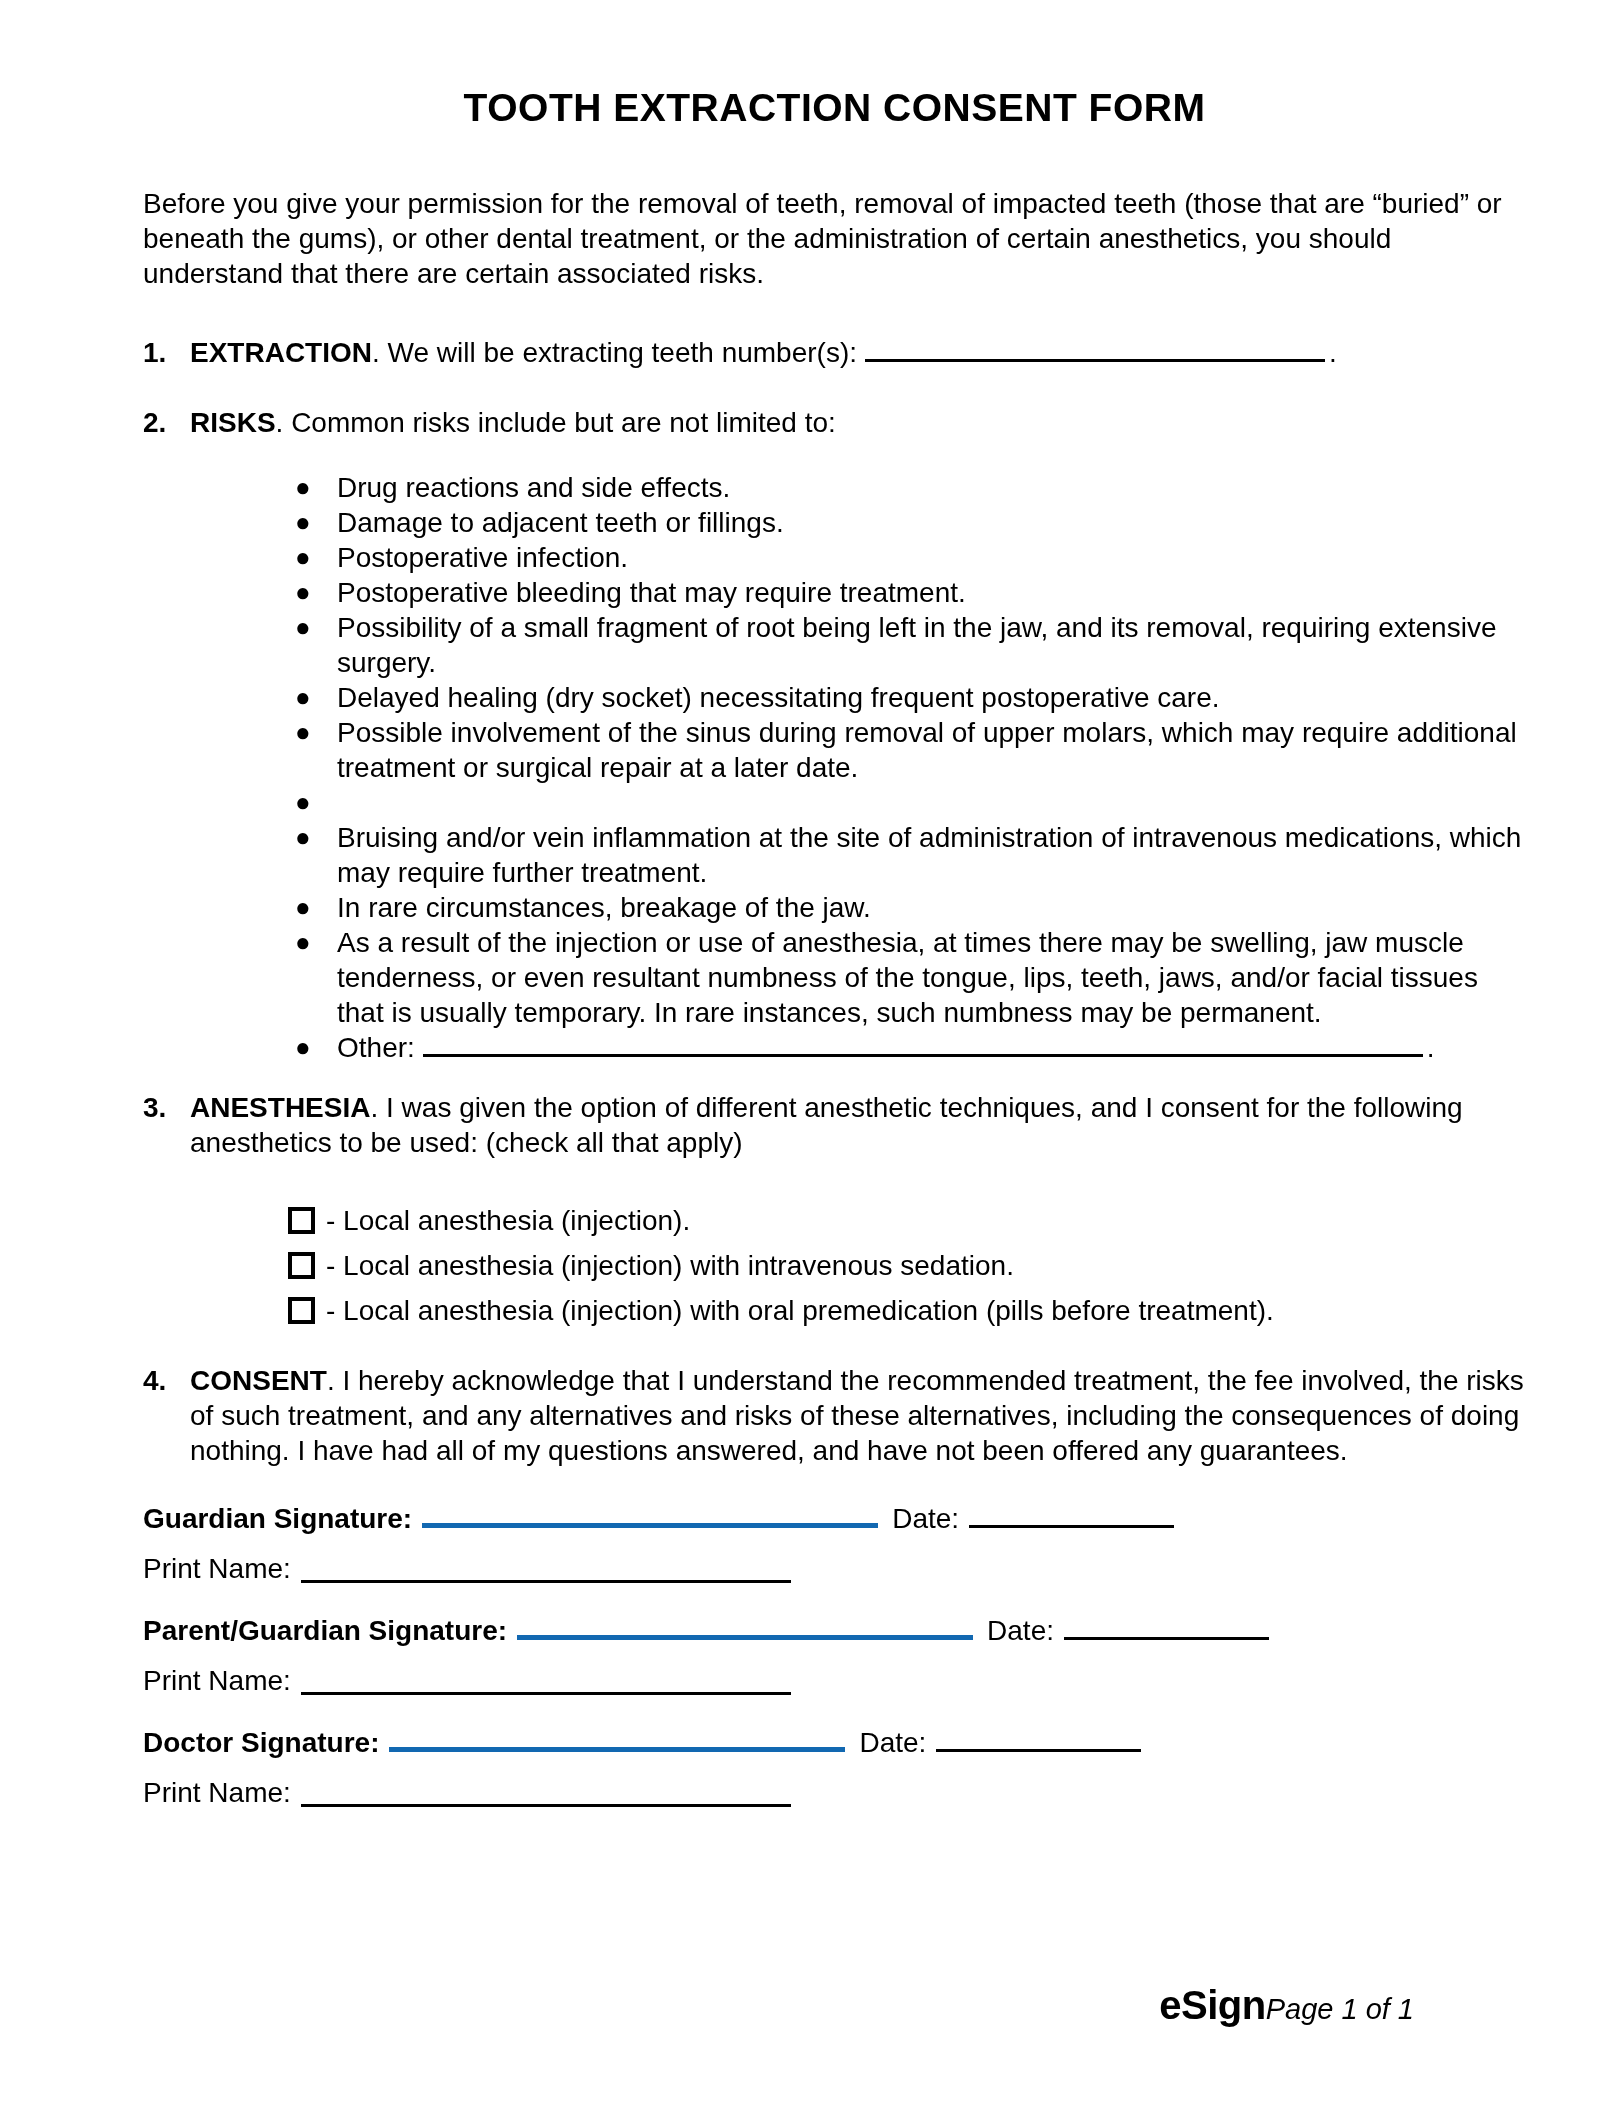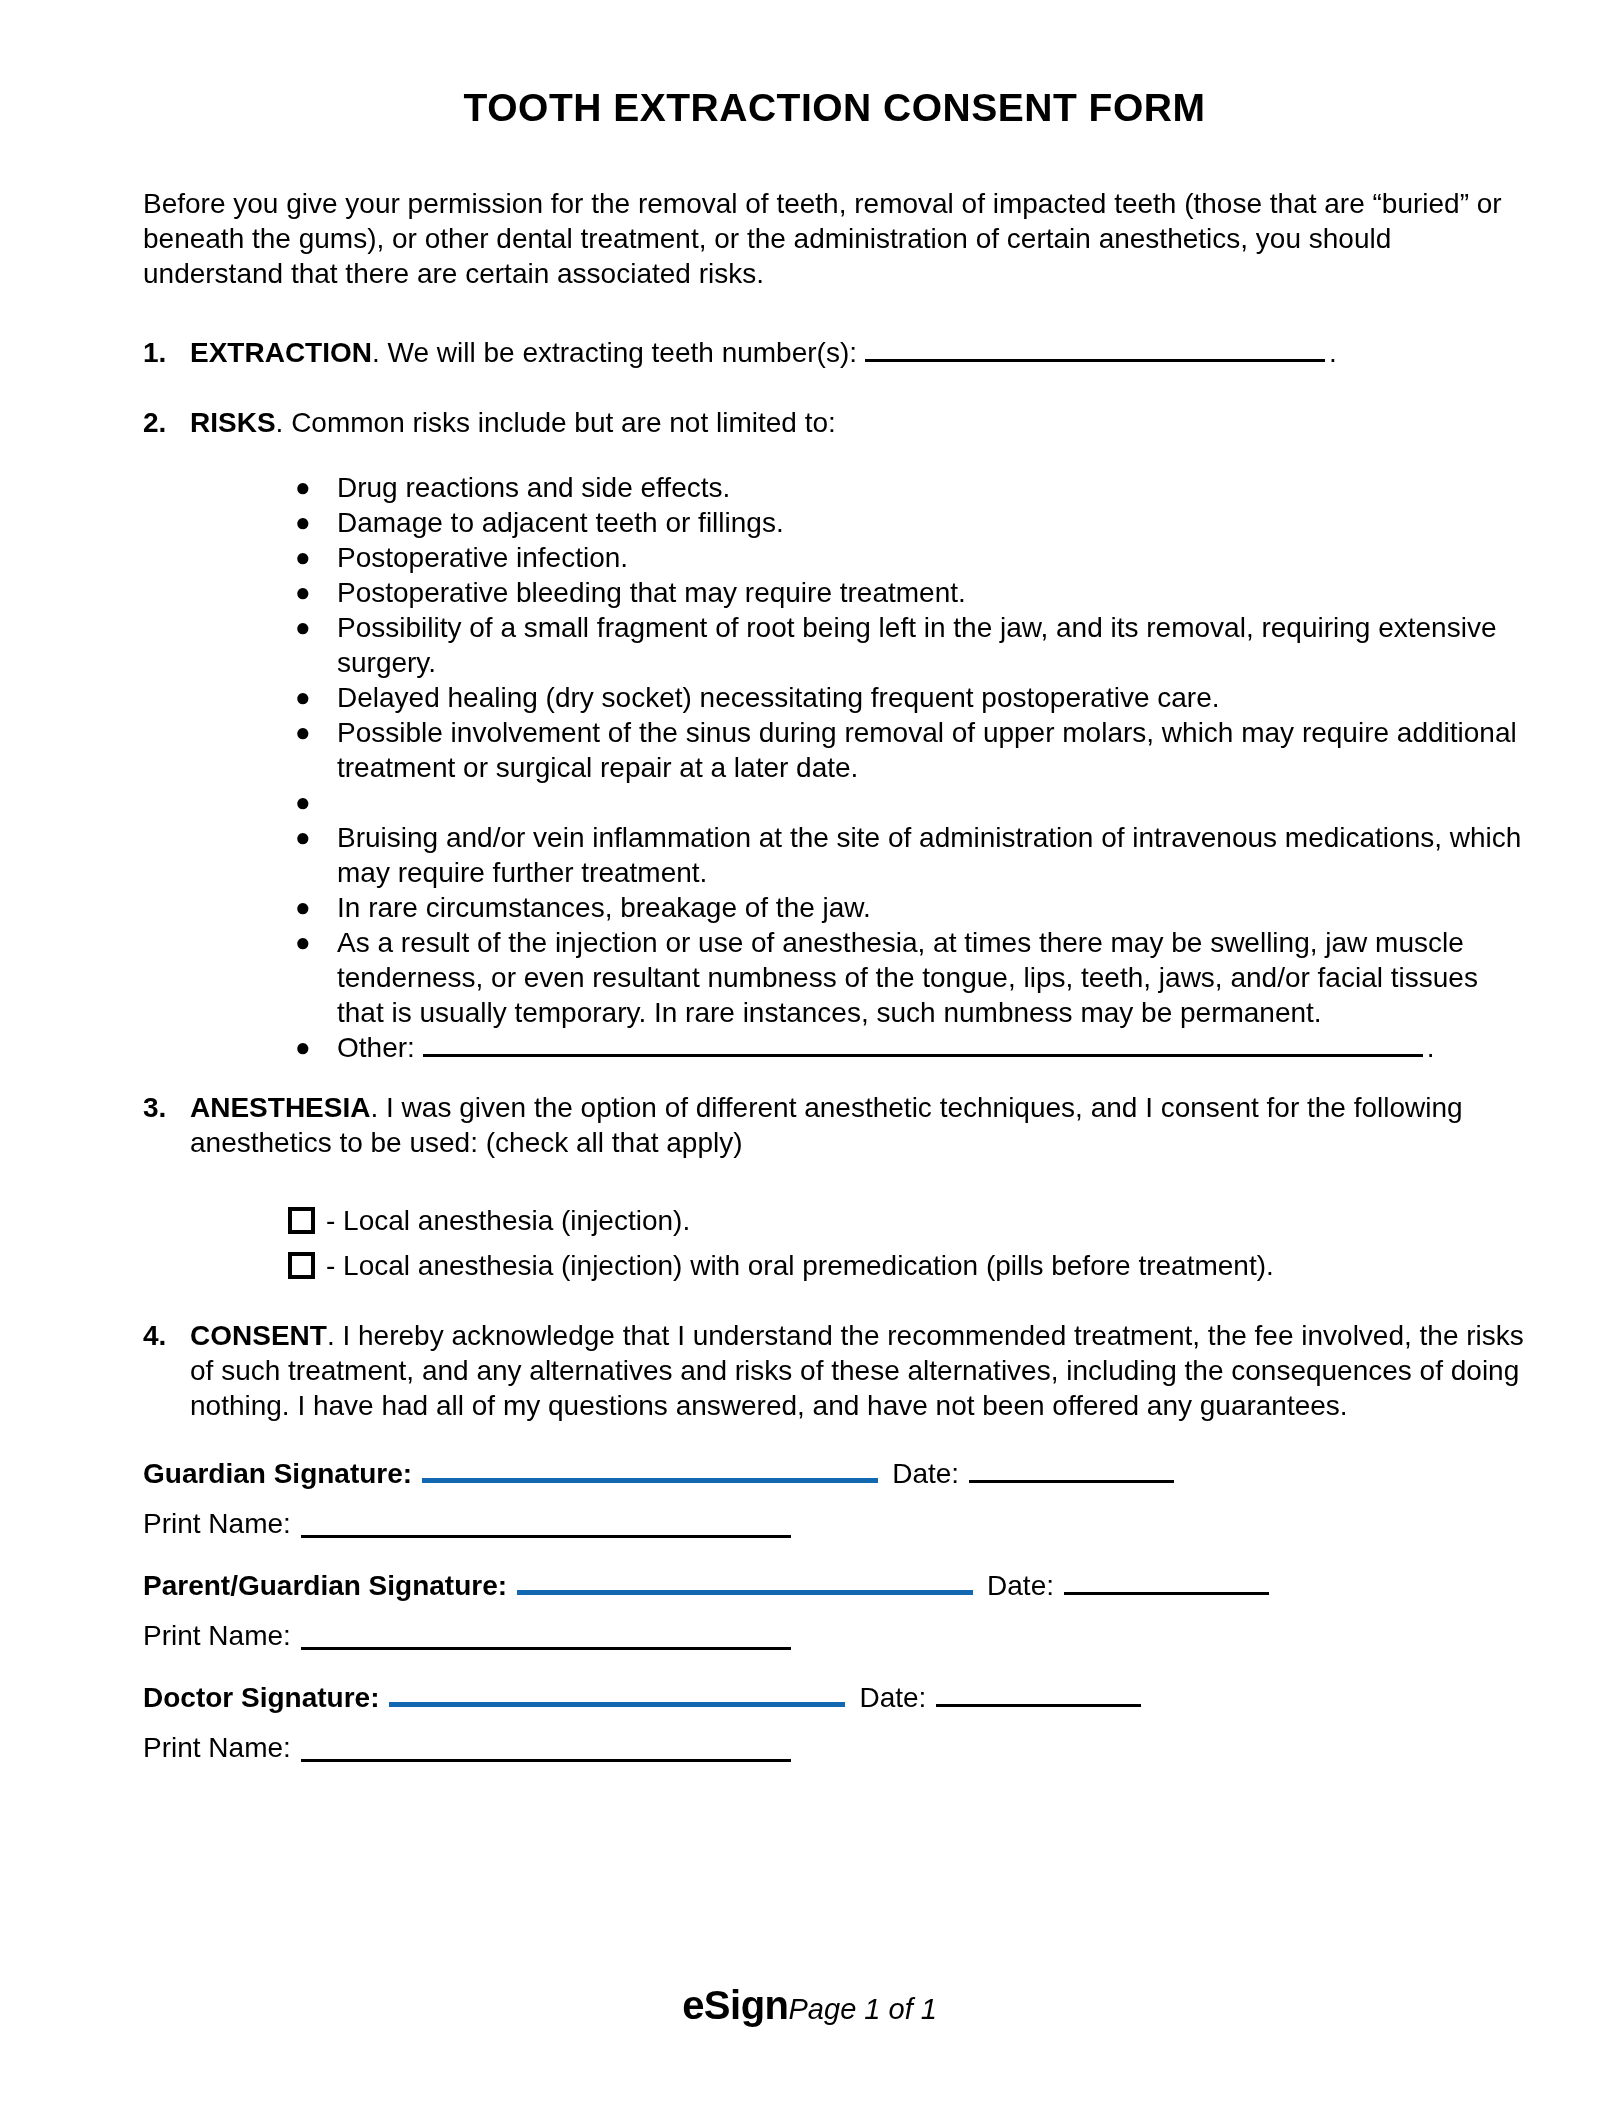--- a/index.html
+++ b/index.html
@@ -72,21 +72,21 @@
     border-bottom: 5px solid #1268b1;
     margin: 0 14px 0 10px;
   }
   .date-line { width: 205px; margin-left: 10px; }
   .print-line { width: 490px; margin-left: 10px; }
 
   .footer {
     position: absolute;
     left: 0; right: 0; top: 1988px;
     padding: 0 210px 0 205px;
-    display: flex; justify-content: center; align-items: baseline;
+    display: flex; justify-content: flex-end; align-items: baseline;
   }
   .brand { font-weight: bold; font-size: 40px; letter-spacing: -0.5px; }
   .page-info { font-size: 29px; font-style: italic; }
 </style>
 </head>
 <body>
 
 <div class="page">
 
   <h1 class="title">TOOTH EXTRACTION CONSENT FORM</h1>
@@ -158,20 +158,24 @@
     <div class="body"><span class="bold">ANESTHESIA</span><span>. I was given the option of different anesthetic techniques, and I consent for the following anesthetics to be used: (check all that apply)</span></div>
   </div>
 
   <div class="checks">
     <div class="check-row">
         <span class="checkbox"></span>
         <span>- Local anesthesia (injection).</span>
       </div>
     <div class="check-row">
         <span class="checkbox"></span>
+        <span>- Local anesthesia (injection) with intravenous sedation.</span>
+      </div>
+    <div class="check-row">
+        <span class="checkbox"></span>
         <span>- Local anesthesia (injection) with oral premedication (pills before treatment).</span>
       </div>
   </div>
 
   <div class="item" style="margin-bottom:0;">
     <span class="num">4.</span>
     <div class="body"><span class="bold">CONSENT</span><span>. I hereby acknowledge that I understand the recommended treatment, the fee involved, the risks of such treatment, and any alternatives and risks of these alternatives, including the consequences of doing nothing. I have had all of my questions answered, and have not been offered any guarantees.</span></div>
   </div>
 
   <div class="sig-area">

